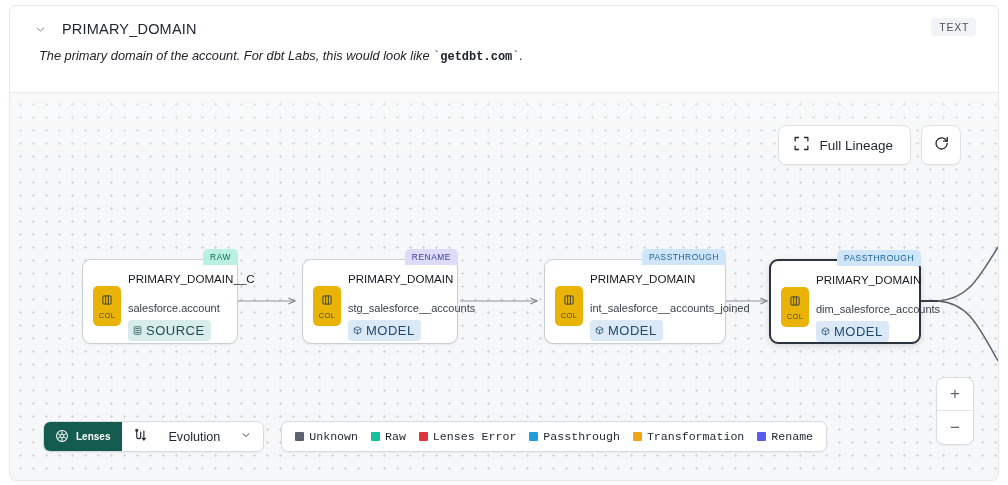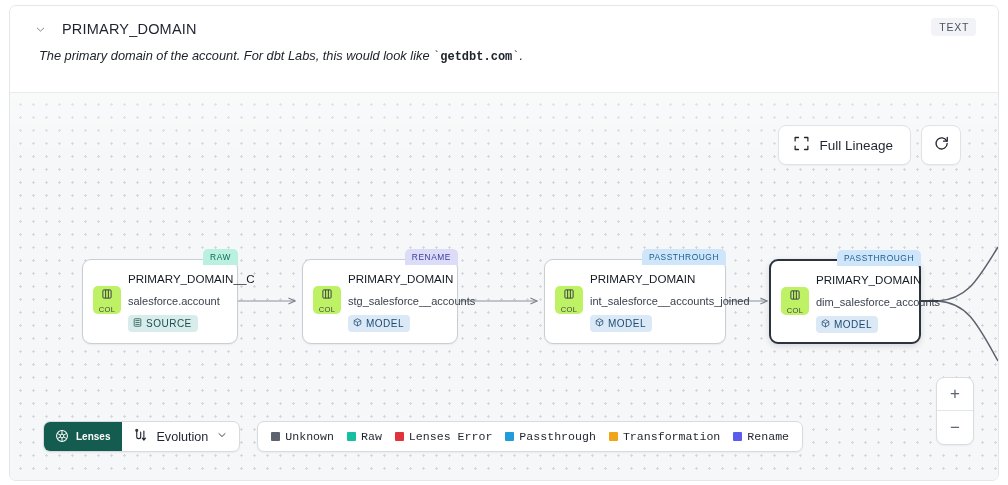--- a/index.html
+++ b/index.html
@@ -161,48 +161,48 @@
     border-radius: 9px;
     box-shadow: 0 1px 2px rgba(16,24,40,.06);
     cursor: pointer;
   }
   .node.sel {
     border: 2px solid #2b3340;
     box-shadow: 0 2px 6px rgba(16,24,40,.14);
   }
   .node .colbox {
     position: absolute; left: 10px; top: 26px;
-    width: 28px; height: 28px;
-    background: #bef264;
+    width: 28px; height: 40px;
+    background: #eab308;
     border-radius: 5px;
     display: flex; flex-direction: column;
     align-items: center; justify-content: center;
     gap: 1px;
   }
   .node .colbox .lbl {
     font-size: 7.5px; color: #3e4characters;
     color: #3e454f;
     letter-spacing: .4px;
   }
   .node .body {
     position: absolute; left: 45px; top: 12px; right: 6px;
   }
   .node .nm {
     font-size: 11.6px; color: #161b22;
     white-space: nowrap;
-    margin-bottom: 10px;
+    margin-bottom: 17px;
   }
   .node .sub {
     font-size: 11px; color: #3a414d;
     white-space: nowrap;
     margin-bottom: 6px;
   }
   .kind {
     display: inline-flex; align-items: center; gap: 4px;
-    font-size: 10px; letter-spacing: .5px;
+    font-size: 13px; letter-spacing: .5px;
     padding: 3px 6px 3px 5px;
     border-radius: 4px;
   }
   .kind.source { background: #d9ecec; color: #1a4f4d; }
   .kind.model  { background: #dbe9f7; color: #1d4a72; }
 
   .tag {
     position: absolute; top: -11px;
     font-size: 8.4px; letter-spacing: .55px;
     padding: 3px 7px;
@@ -230,21 +230,21 @@
   .seg .lenses {
     display: flex; align-items: center; gap: 7px;
     padding: 0 12px 0 11px;
     background: #145c50;
     color: #ffffff;
     font-size: 10px;
     font-weight: bold;
     cursor: pointer;
   }
   .seg .evo {
-    display: flex; align-items: center; gap: 8px;
+    display: flex; align-items: center; gap: 20px;
     padding: 0 11px 0 11px;
     color: #1f2530;
     font-size: 12.6px;
     cursor: pointer;
   }
   .legend {
     display: flex; align-items: center; gap: 13px;
     height: 31px;
     padding: 0 13px;
     background: #ffffff;

